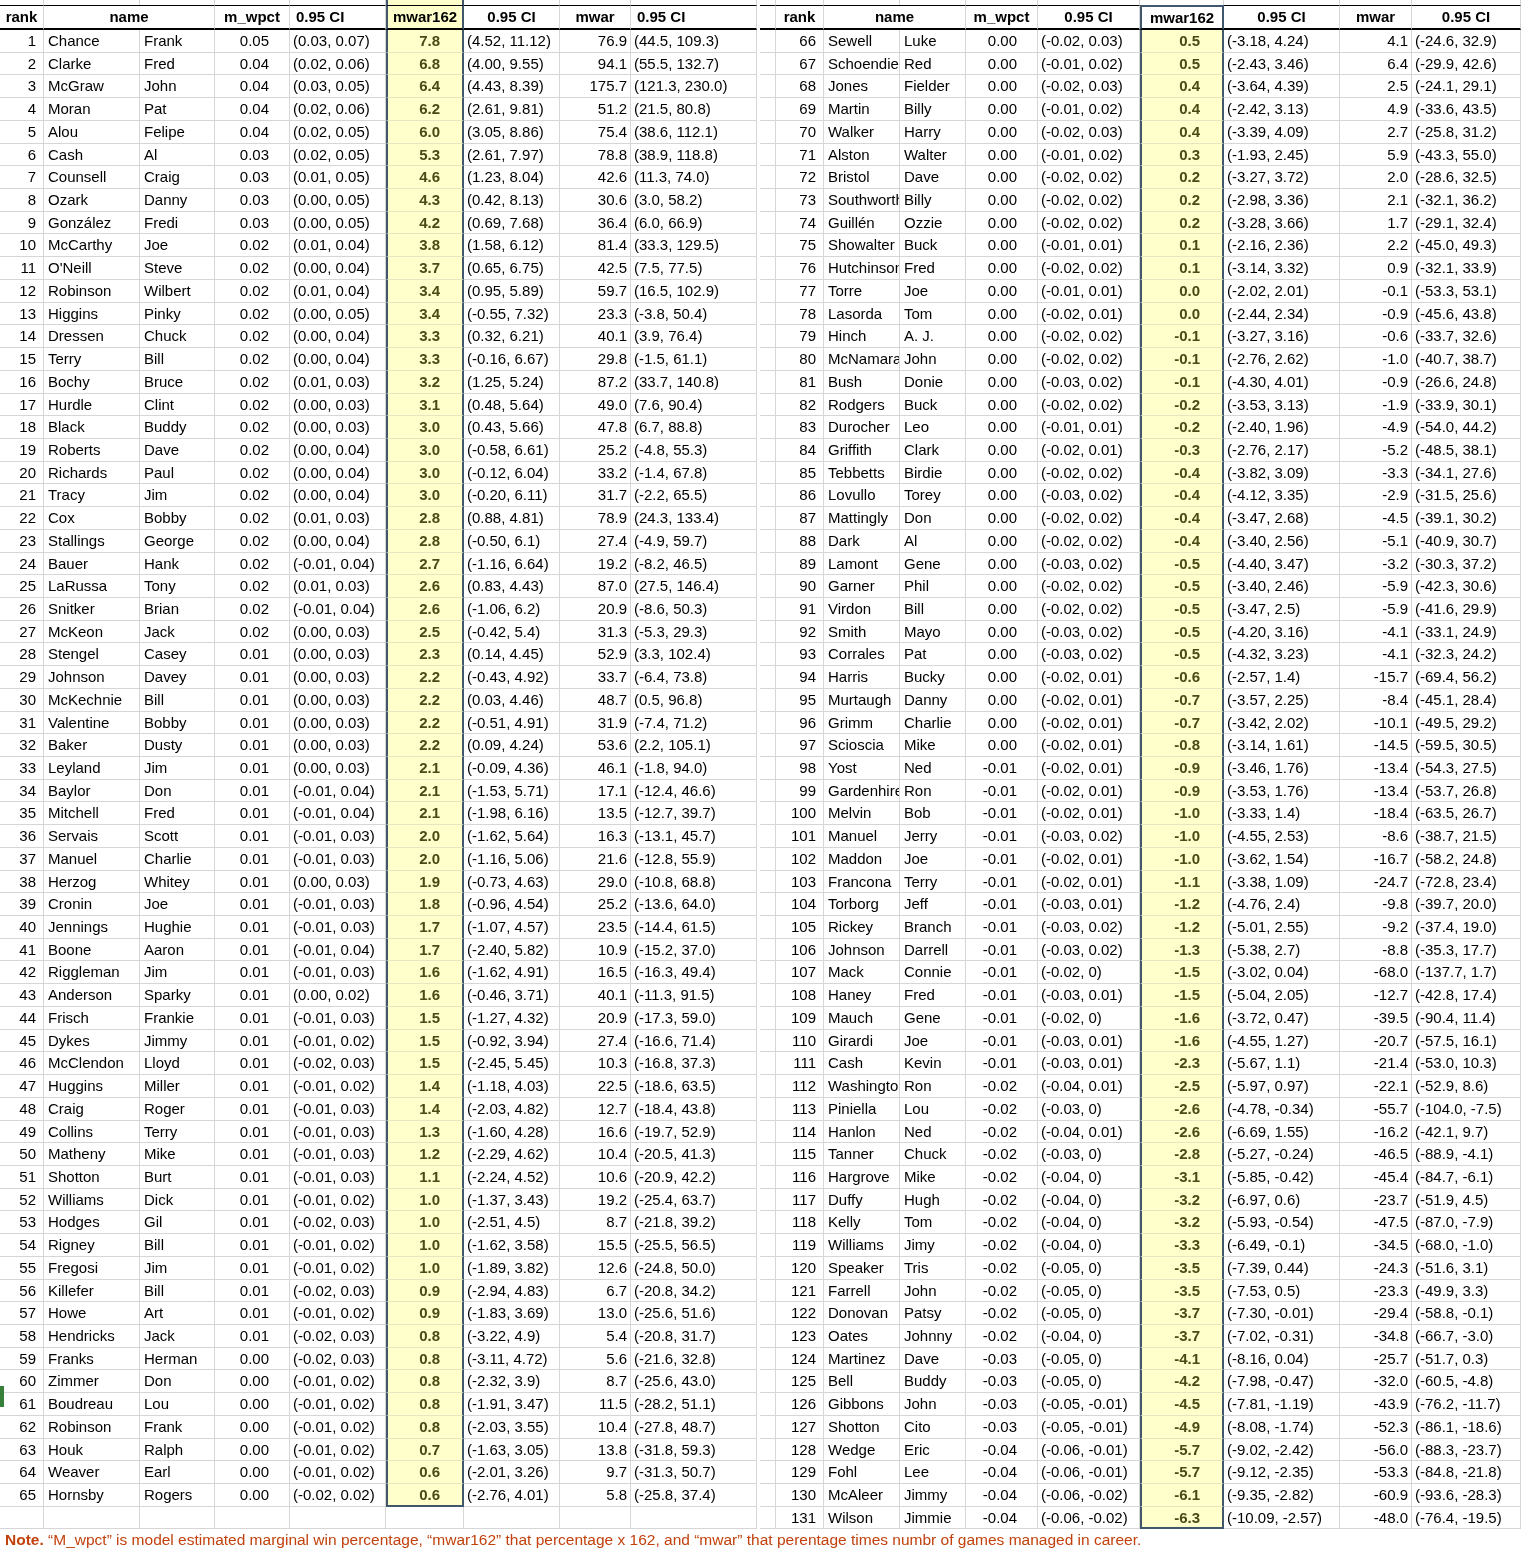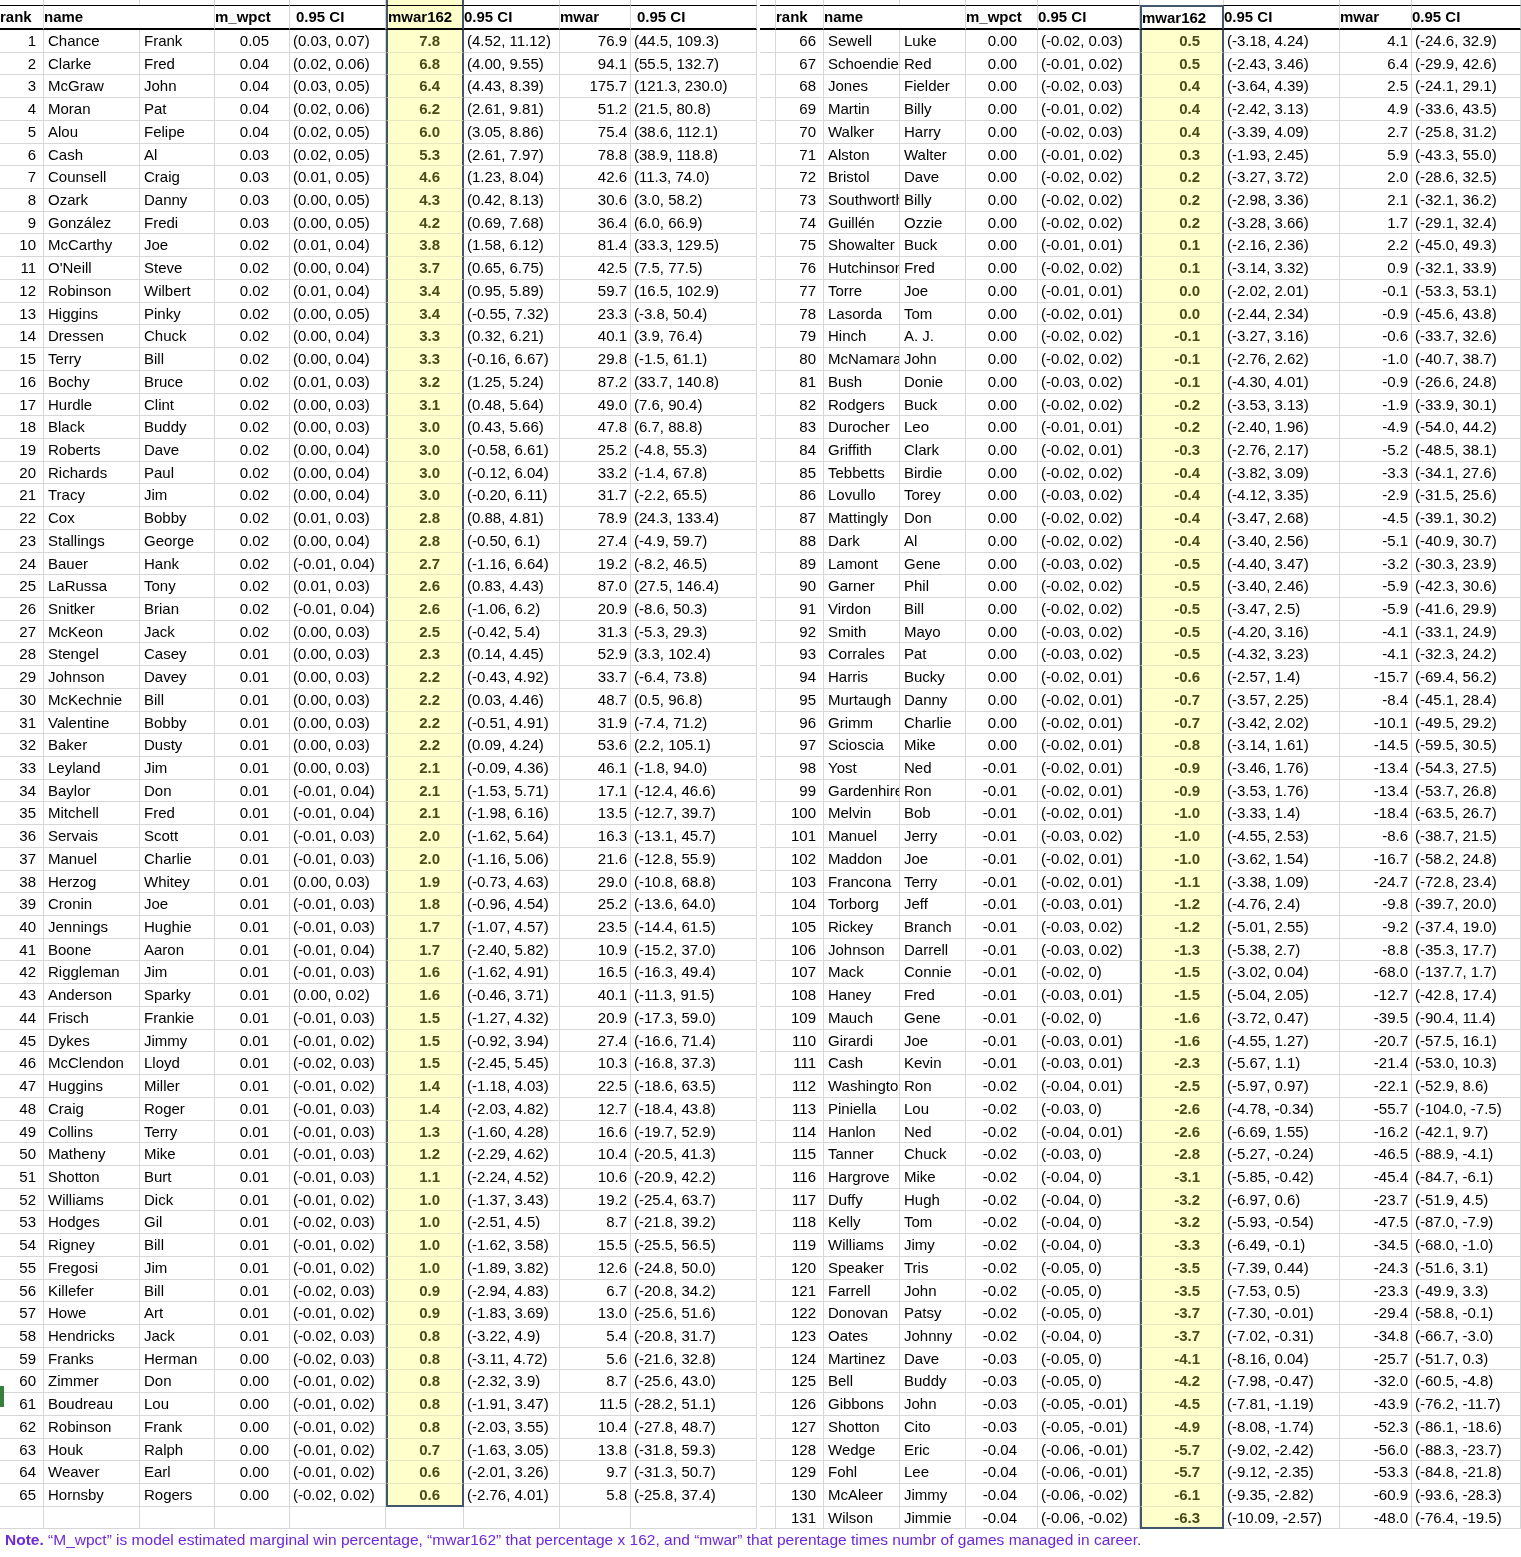--- a/index.html
+++ b/index.html
@@ -4,34 +4,34 @@
 <style>
   html,body{margin:0;padding:0;background:#ffffff;}
   #screen{position:relative;width:1521px;height:1557px;background:#fff;overflow:hidden;
           font-family:"Liberation Sans","DejaVu Sans",sans-serif;color:#000;}
   .panel{position:absolute;top:0;display:grid;grid-template-rows:5px 25px repeat(66,22.72px);background:#fff;}
   #panel-left{left:0;}
   #panel-right{left:760px;}
   .cell{box-sizing:border-box;border-right:1px solid var(--grid);border-bottom:1px solid var(--grid);
         font-size:15px;line-height:21px;overflow:hidden;white-space:nowrap;}
   .strip{border-bottom:none;}
-  .hdr{font-weight:700;border-top:1px solid #000;border-bottom:2px solid #000;text-align:left;line-height:22px;}
+  .hdr{font-weight:700;border-top:1px solid #000;border-bottom:2px solid #000;text-align:center;line-height:22px;}
   .hdr-left{text-align:left;padding-left:6px;}
   .gut,.empty{background:#fff;}
   .c-rank{text-align:right;padding-right:7px;}
   .c-lname,.c-fname{padding-left:4px;}
   .c-wpct{text-align:right;padding-right:20px;}
   .c-ci,.c-ci2,.c-ci3{padding-left:3px;}
   .c-mwar{text-align:right;padding-right:3px;}
   .c-m162{text-align:right;padding-right:22px;font-weight:700;color:var(--hltxt);border-bottom:1px solid #e6e6bf;}
   .y-fill{background:var(--hlfill);}
   .y-side{border-left:2px solid var(--rng);border-right:2px solid var(--rng);}
   .y-top{border-top:2px solid var(--rng);}
   .y-bottom{border-bottom:2px solid var(--rng);}
-  #note{position:absolute;left:5px;top:1531px;font-size:15.5px;color:#6d28d9;}
+  #note{position:absolute;left:5px;top:1531px;font-size:15.5px;color:#c2410c;}
   #note b{font-weight:700;}
   #green-sliver{position:absolute;left:0;top:1386px;width:4px;height:21px;background:#37803b;}
 </style>
 </head>
 <body>
 
 <div id="screen">
   <div class="panel" id="panel-left" style="grid-template-columns: 44px 96px 75px 75px 96px 78px 96px 71px 126px;">
       <div class="cell strip"></div>
       <div class="cell strip"></div>
@@ -897,21 +897,21 @@
       <div class="cell c-ci3">(-40.9, 30.7)</div>
       <div class="cell gut"></div>
       <div class="cell c-rank">89</div>
       <div class="cell c-lname">Lamont</div>
       <div class="cell c-fname">Gene</div>
       <div class="cell c-wpct">0.00</div>
       <div class="cell c-ci">(-0.03, 0.02)</div>
       <div class="cell c-m162 y-fill y-side">-0.5</div>
       <div class="cell c-ci2">(-4.40, 3.47)</div>
       <div class="cell c-mwar">-3.2</div>
-      <div class="cell c-ci3">(-30.3, 23.9)</div>
+      <div class="cell c-ci3">(-30.3, 37.2)</div>
       <div class="cell gut"></div>
       <div class="cell c-rank">90</div>
       <div class="cell c-lname">Garner</div>
       <div class="cell c-fname">Phil</div>
       <div class="cell c-wpct">0.00</div>
       <div class="cell c-ci">(-0.02, 0.02)</div>
       <div class="cell c-m162 y-fill y-side">-0.5</div>
       <div class="cell c-ci2">(-3.40, 2.46)</div>
       <div class="cell c-mwar">-5.9</div>
       <div class="cell c-ci3">(-42.3, 30.6)</div>

